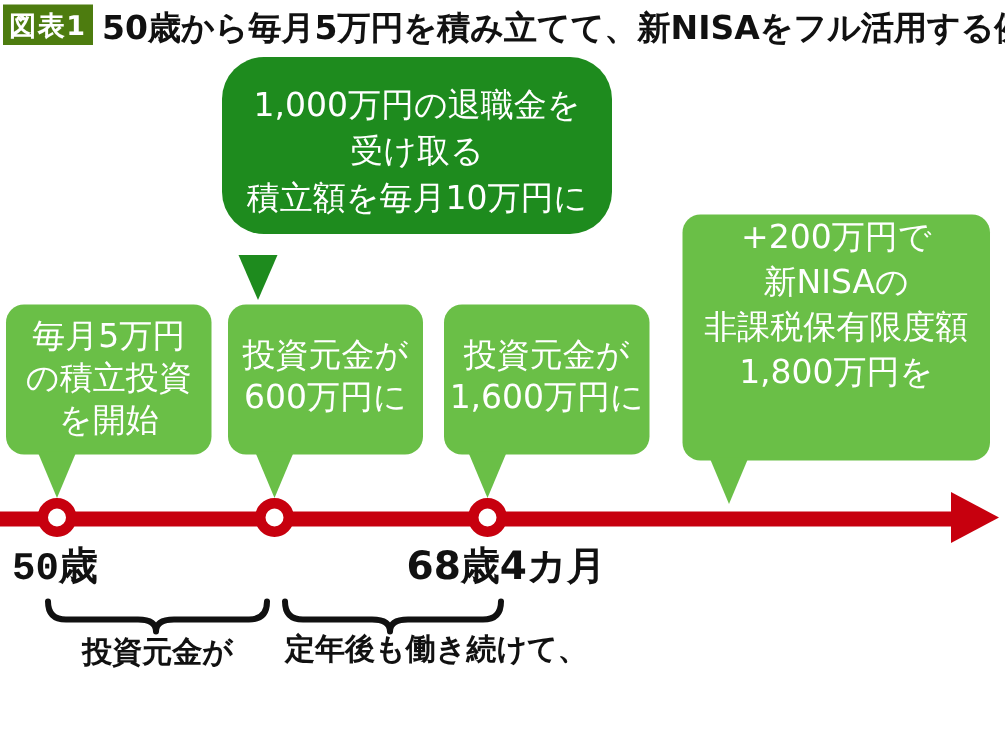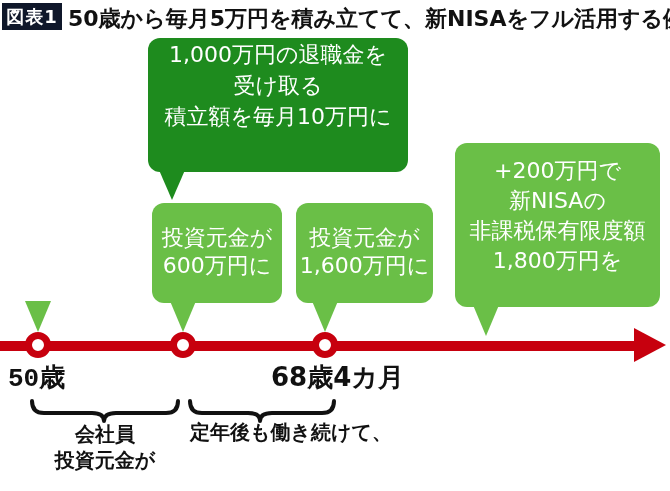--- a/index.html
+++ b/index.html
@@ -5,42 +5,42 @@
   html,body { margin:0; padding:0; background:#ffffff; }
   .canvas {
     position:relative; width:670px; height:491px; overflow:hidden;
     background:#ffffff;
     font-family:"DejaVu Sans", sans-serif;
     color:var(--text-dark,#111);
   }
   
   .figure-label {
     position:absolute; left:2px; top:3px; width:60px; height:27px;
-    background:#0f172a; color:#fff; font-size:18px; font-weight:bold;
+    background:#4d7c0f; color:#fff; font-size:18px; font-weight:bold;
     display:flex; align-items:center; justify-content:center; letter-spacing:1px;
   }
   .title {
     position:absolute; left:68px; top:4px; font-size:22px; font-weight:bold;
     color:var(--text-dark,#111); white-space:nowrap;
   }
   
   .callout {
     position:absolute; border-radius:12px; color:var(--text-on-green,#fff);
     text-align:center; box-sizing:border-box;
   }
   .callout.dark {
-    left:148px; top:38px; width:260px; height:134px;
+    left:148px; top:38px; width:260px; height:118px;
     background:var(--callout-dark-green,#1e8b1e);
-    font-size:22px; line-height:31px; padding-top:1px;
+    font-size:22px; line-height:31px; padding-top:17px;border-radius:28px;
   }
   .bubble { background:var(--bubble-green,#6abf47); font-size:22px; }
   .bubble.b1 { left:4px;   top:203px; width:137px; height:100px; line-height:28px; padding-top:8px; }
   .bubble.b2 { left:152px; top:203px; width:130px; height:100px; line-height:28px; padding-top:21px; }
   .bubble.b3 { left:296px; top:203px; width:137px; height:100px; line-height:28px; padding-top:21px; }
-  .bubble.b4 { left:455px; top:143px; width:205px; height:164px; line-height:30px; padding-top:13px; }
+  .bubble.b4 { left:455px; top:143px; width:205px; height:164px; line-height:30px; padding-top:1px; }
   .tail {
     position:absolute; width:0; height:0;
     border-left:13px solid transparent; border-right:13px solid transparent;
   }
   .tail.green { border-top:31px solid var(--bubble-green,#6abf47); }
   .tail.dark  { border-top:30px solid var(--callout-dark-green,#1e8b1e); }
   .tail.td  { left:159px; top:170px; }
   .tail.t1  { left:25px;  top:301px; }
   .tail.t2  { left:170px; top:301px; }
   .tail.t3  { left:312px; top:301px; }
@@ -85,20 +85,27 @@
 
   <div class="callout dark">
     <div>
         <div>1,000万円の退職金を</div>
         <div>受け取る</div>
         <div>積立額を毎月10万円に</div>
       </div>
   </div>
   <div class="tail dark td"></div>
 
+  <div class="callout bubble b1">
+    <div>
+        <div>毎月5万円</div>
+        <div>の積立投資</div>
+        <div>を開始</div>
+      </div>
+  </div>
   <div class="tail green t1"></div>
 
   <div class="callout bubble b2">
     <div>
         <div>投資元金が</div>
         <div>600万円に</div>
       </div>
   </div>
   <div class="tail green t2"></div>
 
@@ -128,20 +135,19 @@
 
   <div class="age a1">50歳</div>
   <div class="age a3">68歳4カ月</div>
 
   <svg class="braces" viewBox="0 0 670 26" xmlns="http://www.w3.org/2000/svg">
     <path d="M32,3 Q32,15 44,15 L92,15 Q104,15 104,23 Q104,15 116,15 L166,15 Q178,15 178,3" fill="none" stroke="#111" stroke-width="4" stroke-linecap="round" stroke-linejoin="round"></path>
     <path d="M190,3 Q190,15 202,15 L248,15 Q260,15 260,23 Q260,15 272,15 L322,15 Q334,15 334,3" fill="none" stroke="#111" stroke-width="4" stroke-linecap="round" stroke-linejoin="round"></path>
   </svg>
 
   <div class="caption c1">
-      <div>会社員</div>
       <div>投資元金が</div>
     </div>
   <div class="caption c2">
       <div>定年後も働き続けて、</div>
     </div>
 
 </div>
 
 </body></html>

